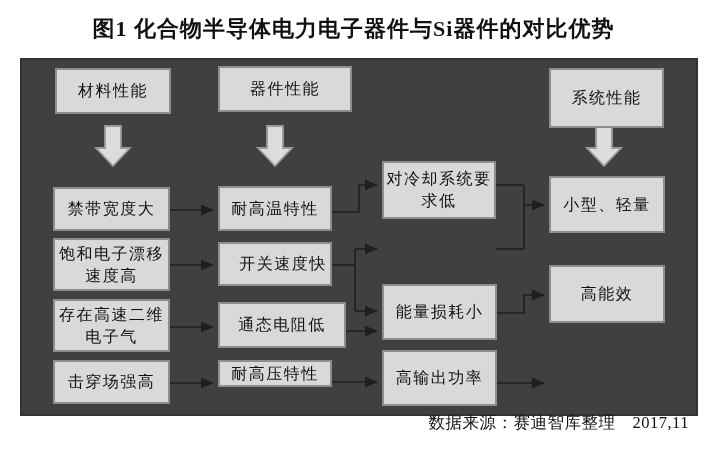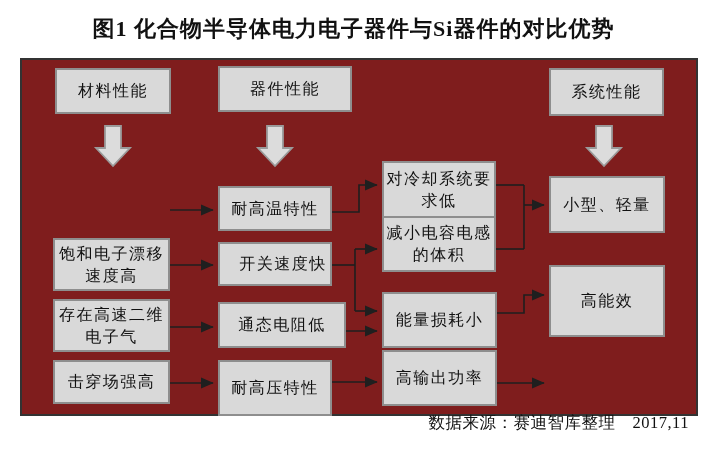--- a/index.html
+++ b/index.html
@@ -27,21 +27,21 @@
     font-size: 22px;
     font-weight: bold;
     letter-spacing: 1px;
     white-space: nowrap;
   }
   .frame {
     position: absolute;
     left: 20px; top: 58px;
     width: 678px; height: 358px;
     border: 2px solid var(--frame);
-    background: #7f1d1d;
+    background: #404040;
   }
   .node {
     position: absolute;
     background: var(--box-fill);
     border: 2px solid var(--box-stroke);
     display: flex;
     align-items: center;
     justify-content: center;
     text-align: center;
     font-size: 16px;
@@ -62,43 +62,43 @@
     position: absolute;
     top: 412px; right: 18px;
     font-size: 16.5px;
     letter-spacing: 0.5px;
     white-space: nowrap;
   }
 
   
   .hdr-material { left: 33px;  top: 8px; width: 116px; height: 46px; }
   .hdr-device   { left: 196px; top: 6px; width: 134px; height: 46px; }
-  .hdr-system   { left: 527px; top: 8px; width: 115px; height: 48px; }
+  .hdr-system   { left: 527px; top: 8px; width: 115px; height: 60px; }
 
   
   .n-bandgap    { left: 31px; top: 127px; width: 117px; height: 44px; }
   .n-drift      { left: 31px; top: 178px; width: 117px; height: 53px; }
   .n-gas        { left: 31px; top: 239px; width: 117px; height: 53px; }
   .n-breakdown  { left: 31px; top: 300px; width: 117px; height: 44px; text-align: right; }
 
   
   .n-hightemp   { left: 196px; top: 126px; width: 114px; height: 45px; }
   .n-switching  { left: 196px; top: 182px; width: 114px; height: 44px; padding-left: 16px; }
   .n-onres      { left: 196px; top: 242px; width: 128px; height: 46px; }
-  .n-highvolt   { left: 196px; top: 300px; width: 114px; height: 56px; }
+  .n-highvolt   { left: 196px; top: 300px; width: 114px; height: 27px; }
 
   
   .n-cooling    { left: 360px; top: 101px;  width: 114px; height: 58px; }
   .n-capind     { left: 360px; top: 156px; width: 114px; height: 56px; }
-  .n-loss       { left: 360px; top: 224px; width: 115px; height: 56px; margin-top: 8px; }
+  .n-loss       { left: 360px; top: 224px; width: 115px; height: 56px; }
   .n-power      { left: 360px; top: 290px; width: 115px; height: 56px; }
 
   
   .n-compact    { left: 527px; top: 116px; width: 116px; height: 57px; }
-  .n-efficiency { left: 527px; top: 205px; width: 116px; height: 72px; }
+  .n-efficiency { left: 527px; top: 205px; width: 116px; height: 58px; }
   .n-drive      { left: 527px; top: 291px; width: 116px; height: 53px; }
 </style>
 </head>
 <body>
 
 <div class="title">图1 化合物半导体电力电子器件与Si器件的对比优势</div>
 
 <div class="frame">
 
   <svg class="connector-layer" viewBox="0 0 674 354" xmlns="http://www.w3.org/2000/svg">
@@ -130,31 +130,31 @@
     <line class="connector" x1="502" y1="125" x2="502" y2="189"></line>
     <line class="connector" x1="502" y1="145" x2="522" y2="145" marker-end="url(#ah)"></line>
     <path class="connector" d="M475,253 H502 V235 H522" marker-end="url(#ah)"></path>
     <line class="connector" x1="475" y1="323" x2="522" y2="323" marker-end="url(#ah)"></line>
   </svg>
 
   <div class="node hdr-material">材料性能</div>
   <div class="node hdr-device">器件性能</div>
   <div class="node hdr-system">系统性能</div>
 
+  <div class="node n-bandgap">禁带宽度大</div>
   <div class="node n-gas">存在高速二维电子气</div>
   <div class="node n-drift">饱和电子漂移速度高</div>
   <div class="node n-breakdown">击穿场强高</div>
 
   <div class="node n-hightemp">耐高温特性</div>
   <div class="node n-switching">开关速度快</div>
   <div class="node n-onres">通态电阻低</div>
   <div class="node n-highvolt">耐高压特性</div>
 
   <div class="node n-cooling">对冷却系统要求低</div>
-  <div class="node n-capind">减小电容电感的体积</div>
   <div class="node n-loss">能量损耗小</div>
   <div class="node n-power">高输出功率</div>
 
   <div class="node n-compact">小型、轻量</div>
   <div class="node n-efficiency">高能效</div>
 
 </div>
 
 <div class="caption">数据来源：赛迪智库整理　2017,11</div>
 

